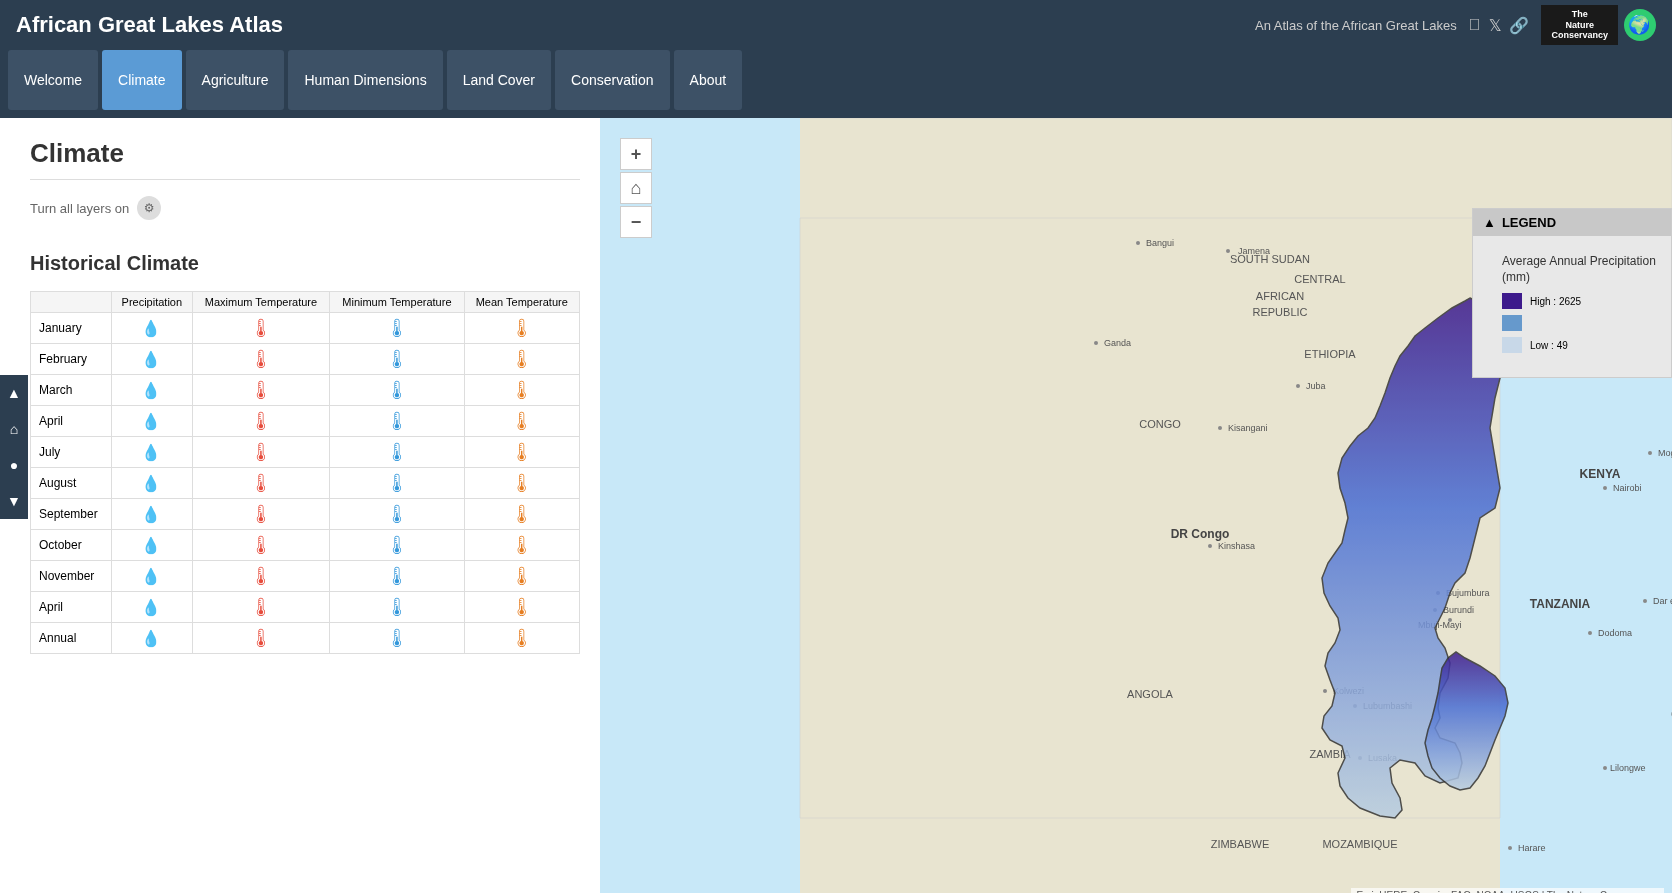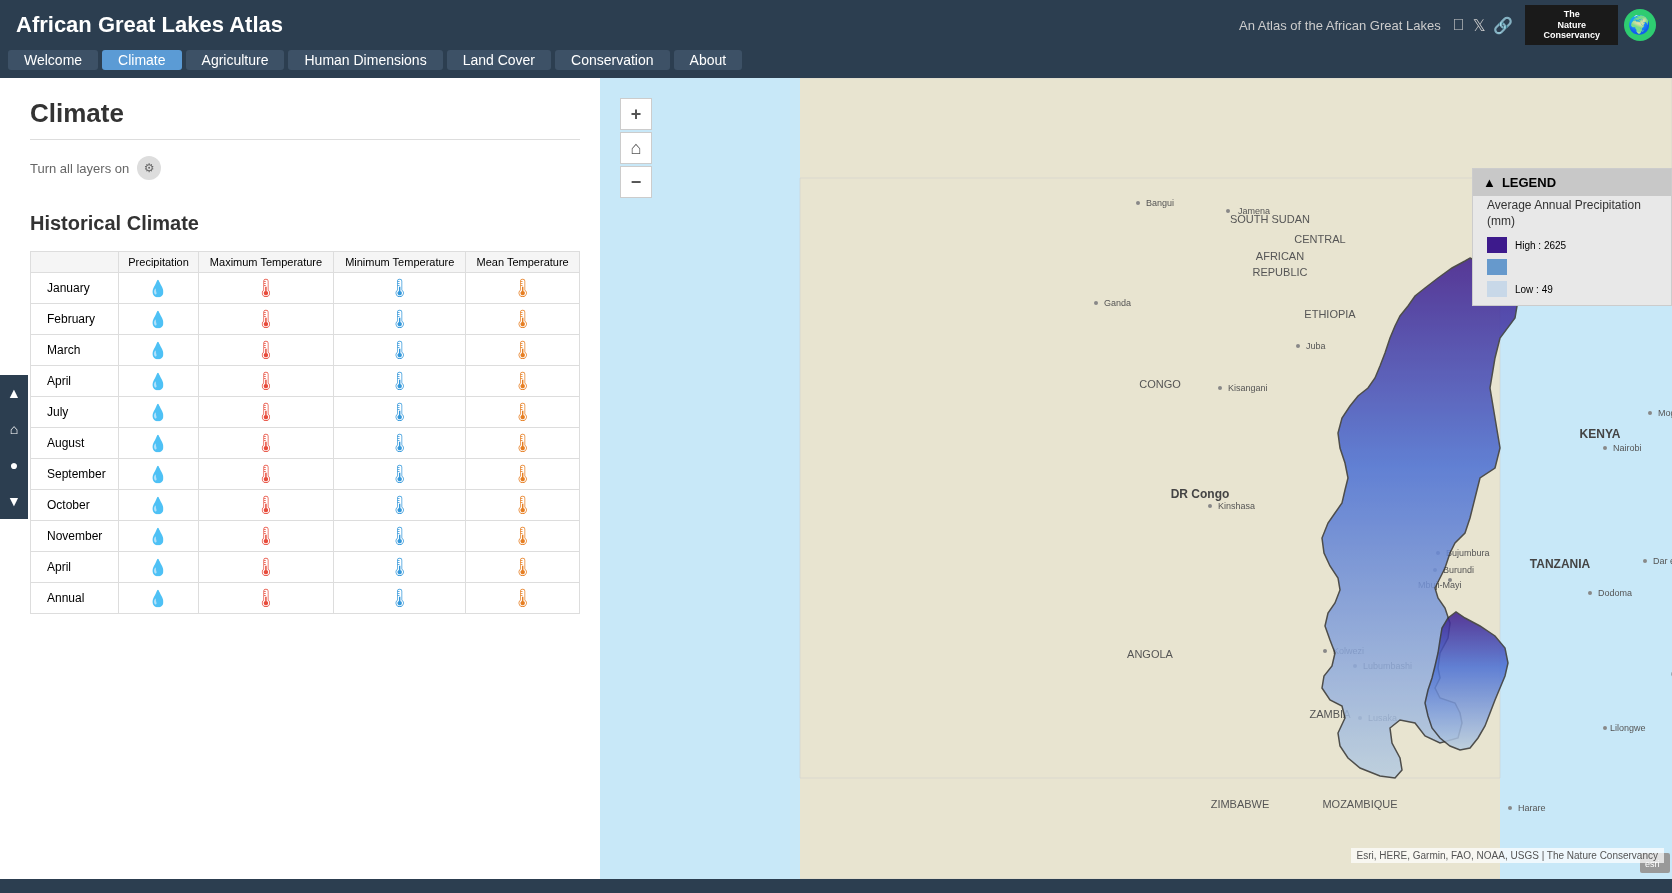--- a/index.html
+++ b/index.html
@@ -40,21 +40,21 @@
     }
     #tnc-logo {
       display: flex;
       align-items: center;
       gap: 6px;
     }
     .tnc-logo-box {
       background: #1a1a1a;
       color: white;
       font-size: 10px;
-      padding: 4px 18px;
+      padding: 4px 10px;
       display: flex;
       flex-direction: column;
       align-items: center;
       line-height: 1.2;
     }
     .tnc-globe {
       width: 32px;
       height: 32px;
       background: #2ecc71;
       border-radius: 50%;
@@ -66,21 +66,21 @@
     }
 
     
     #nav {
       background: #2c3e50;
       display: flex;
       padding: 0 8px 8px 8px;
       gap: 4px;
     }
     .nav-tab {
-      padding: 2px 16px;
+      padding: 22px 16px;
       font-size: 14px;
       border: none;
       cursor: pointer;
       border-radius: 3px;
       color: white;
       background: #3d5166;
     }
     .nav-tab.active {
       background: #5b9bd5;
       color: white;
@@ -147,21 +147,21 @@
       vertical-align: middle;
     }
     #climate-table th {
       background: #f5f5f5;
       font-weight: normal;
       font-size: 11px;
     }
     #climate-table td:first-child {
       text-align: left;
       font-size: 12px;
-      padding-left: 16px;
+      padding-left: 8px;
     }
     .temp-red { color: #e74c3c; font-size: 18px; }
     .temp-blue { color: #3498db; font-size: 18px; }
     .temp-orange { color: #e67e22; font-size: 18px; }
     .drop-blue { color: #2980b9; font-size: 16px; }
 
     
     #map-container {
       flex: 1;
       position: relative;
@@ -250,21 +250,22 @@
       background: #c8c8c8;
       padding: 6px 10px;
       display: flex;
       align-items: center;
       gap: 6px;
       font-size: 13px;
       font-weight: bold;
       cursor: pointer;
     }
     #legend-body {
-      padding: 2px 14px;
+      padding: 18px 14px;
+      margin-left: 15px;
     }
     #legend-title-text {
       font-size: 12px;
       color: #333;
       margin-bottom: 8px;
       line-height: 1.3;
     }
     .legend-item {
       display: flex;
       align-items: center;

